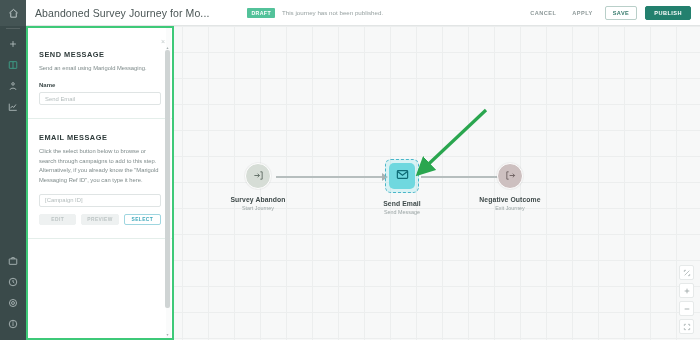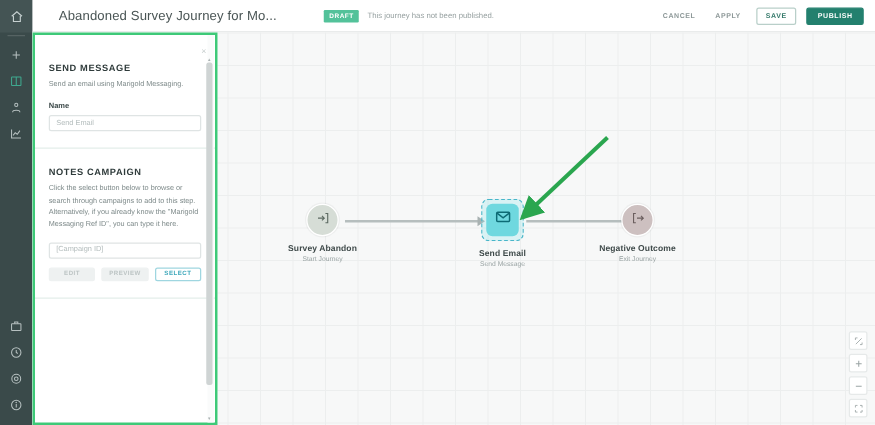--- a/index.html
+++ b/index.html
@@ -33,21 +33,21 @@
 
   
   .header {
     position: absolute; left: 26px; top: 0;
     width: 674px; height: 26px;
     background: #ffffff;
     border-bottom: 1px solid #e2e5e5;
     display: flex; align-items: center;
   }
   .hdr-title {
-    margin-left: 21px;
+    margin-left: 9px;
     font-size: 10.5px; color: #4a5555; letter-spacing: .1px;
     white-space: nowrap;
   }
   .hdr-status {
     margin-left: 28px;
     display: flex; align-items: center; gap: 7px;
     padding-left: 10px;
   }
   .badge {
     background: #53c29a; color: #ffffff;
@@ -395,21 +395,21 @@
       <div class="panel-close">×</div>
 
       <div class="sec" style="padding-top:22px">
         <div class="sec-title">SEND MESSAGE</div>
         <div class="sec-desc">Send an email using Marigold Messaging.</div>
         <div class="fld-label">Name</div>
         <div class="fld">Send Email</div>
       </div>
 
       <div class="sec">
-        <div class="sec-title">NOTES CAMPAIGN</div>
+        <div class="sec-title">EMAIL MESSAGE</div>
         <div class="sec-desc">Click the select button below to browse or search through campaigns to add to this step. Alternatively, if you already know the "Marigold Messaging Ref ID", you can type it here.</div>
         <div class="fld" style="margin-top:9px">[Campaign ID]</div>
         <div class="btn-row">
           <div class="mini-btn mini-dis">EDIT</div>
           <div class="mini-btn mini-dis">PREVIEW</div>
           <div class="mini-btn mini-act">SELECT</div>
         </div>
       </div>
 
     </div>

